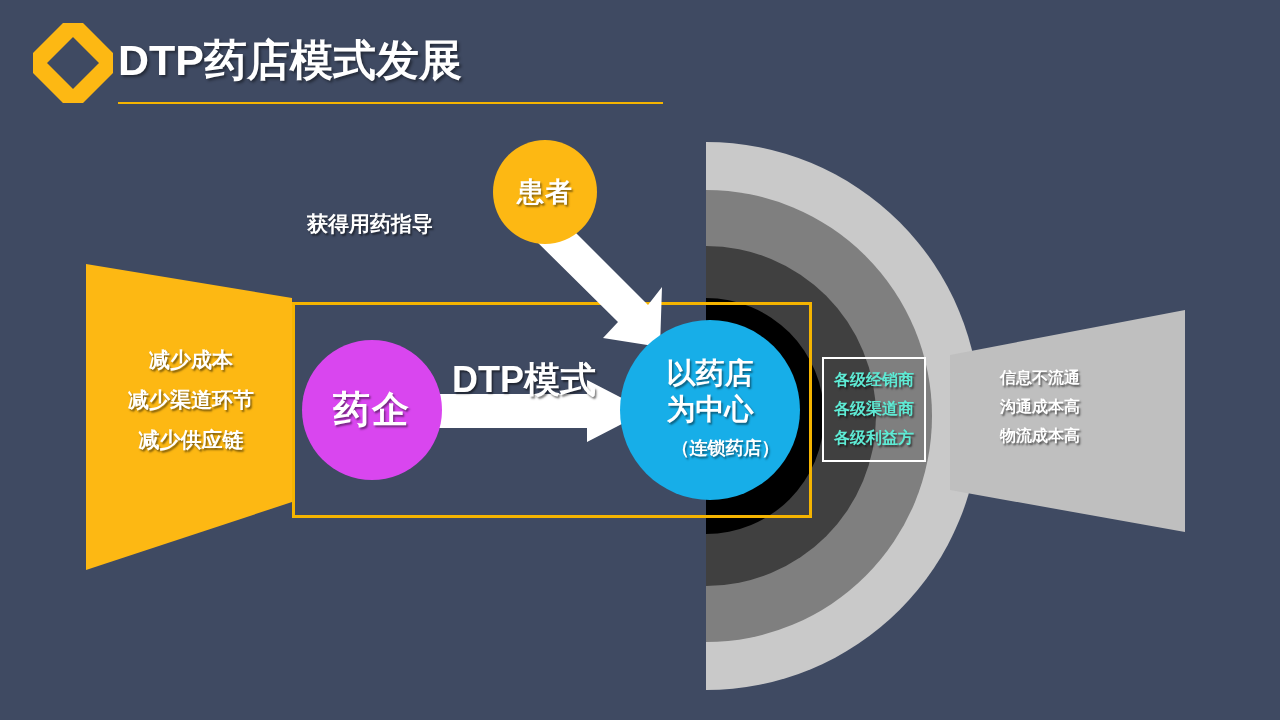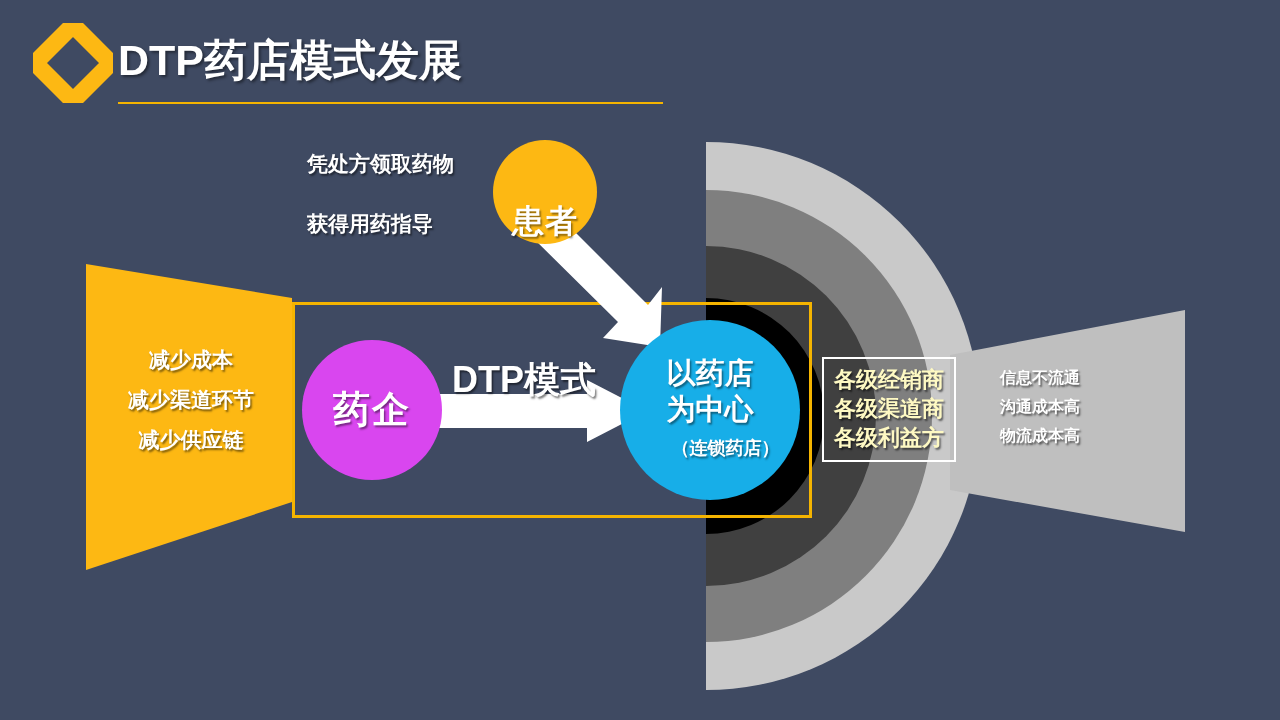--- a/index.html
+++ b/index.html
@@ -105,23 +105,22 @@
     color: #ffffff;
     font-weight: bold;
     text-shadow: 1.5px 1.5px 2px rgba(0,0,0,0.45);
   }
   #patient-circle {
     left: 493px;
     top: 140px;
     width: 104px;
     height: 104px;
     background: #fdb813;
-    font-size: 32px;
+    font-size: 27px;
     letter-spacing: 1px;
-    justify-content: flex-end;
   }
   #pharma-circle {
     left: 302px;
     top: 340px;
     width: 140px;
     height: 140px;
     background: #d946ef;
     font-size: 37px;
     letter-spacing: 2px;
   }
@@ -179,22 +178,22 @@
     text-shadow: 1.5px 1.5px 2px rgba(0,0,0,0.5);
   }
 
   
   #dealers-box {
     position: absolute;
     left: 822px;
     top: 357px;
     padding: 6px 10px 8px 10px;
     border: 2px solid #ffffff;
-    color: #fef9c3;
-    font-size: 22px;
+    color: #5eead4;
+    font-size: 16px;
     font-weight: bold;
     line-height: 29px;
     text-align: center;
     text-shadow: 1.5px 1.5px 2px rgba(0,0,0,0.55);
     white-space: nowrap;
   }
   #problems-text {
     position: absolute;
     left: 1000px;
     top: 363px;
@@ -238,21 +237,20 @@
   </div>
 
   <div id="dtp-box"></div>
 
   <svg id="title-diamond" viewBox="0 0 80 80">
     <polygon points="40,2 78,40 40,78 2,40" fill="none" stroke="#fdb813" stroke-width="17"></polygon>
   </svg>
   <div id="title-text">DTP药店模式发展</div>
   <div id="title-rule"></div>
 
-  <div class="note-line" id="note-1">凭处方领取药物</div>
   <div class="note-line" id="note-2">获得用药指导</div>
 
   <svg id="arrow-diag" viewBox="0 0 160 140">
     <polygon points="18,0 48,0 138,90 152,72 150,132 93,123 108,107 18,18" fill="#ffffff"></polygon>
   </svg>
 
   <svg id="arrow-straight" viewBox="0 0 210 62">
     <polygon points="0,14 150,14 150,0 210,31 150,62 150,48 0,48" fill="#ffffff"></polygon>
   </svg>
   <div id="dtp-label">DTP模式</div>

